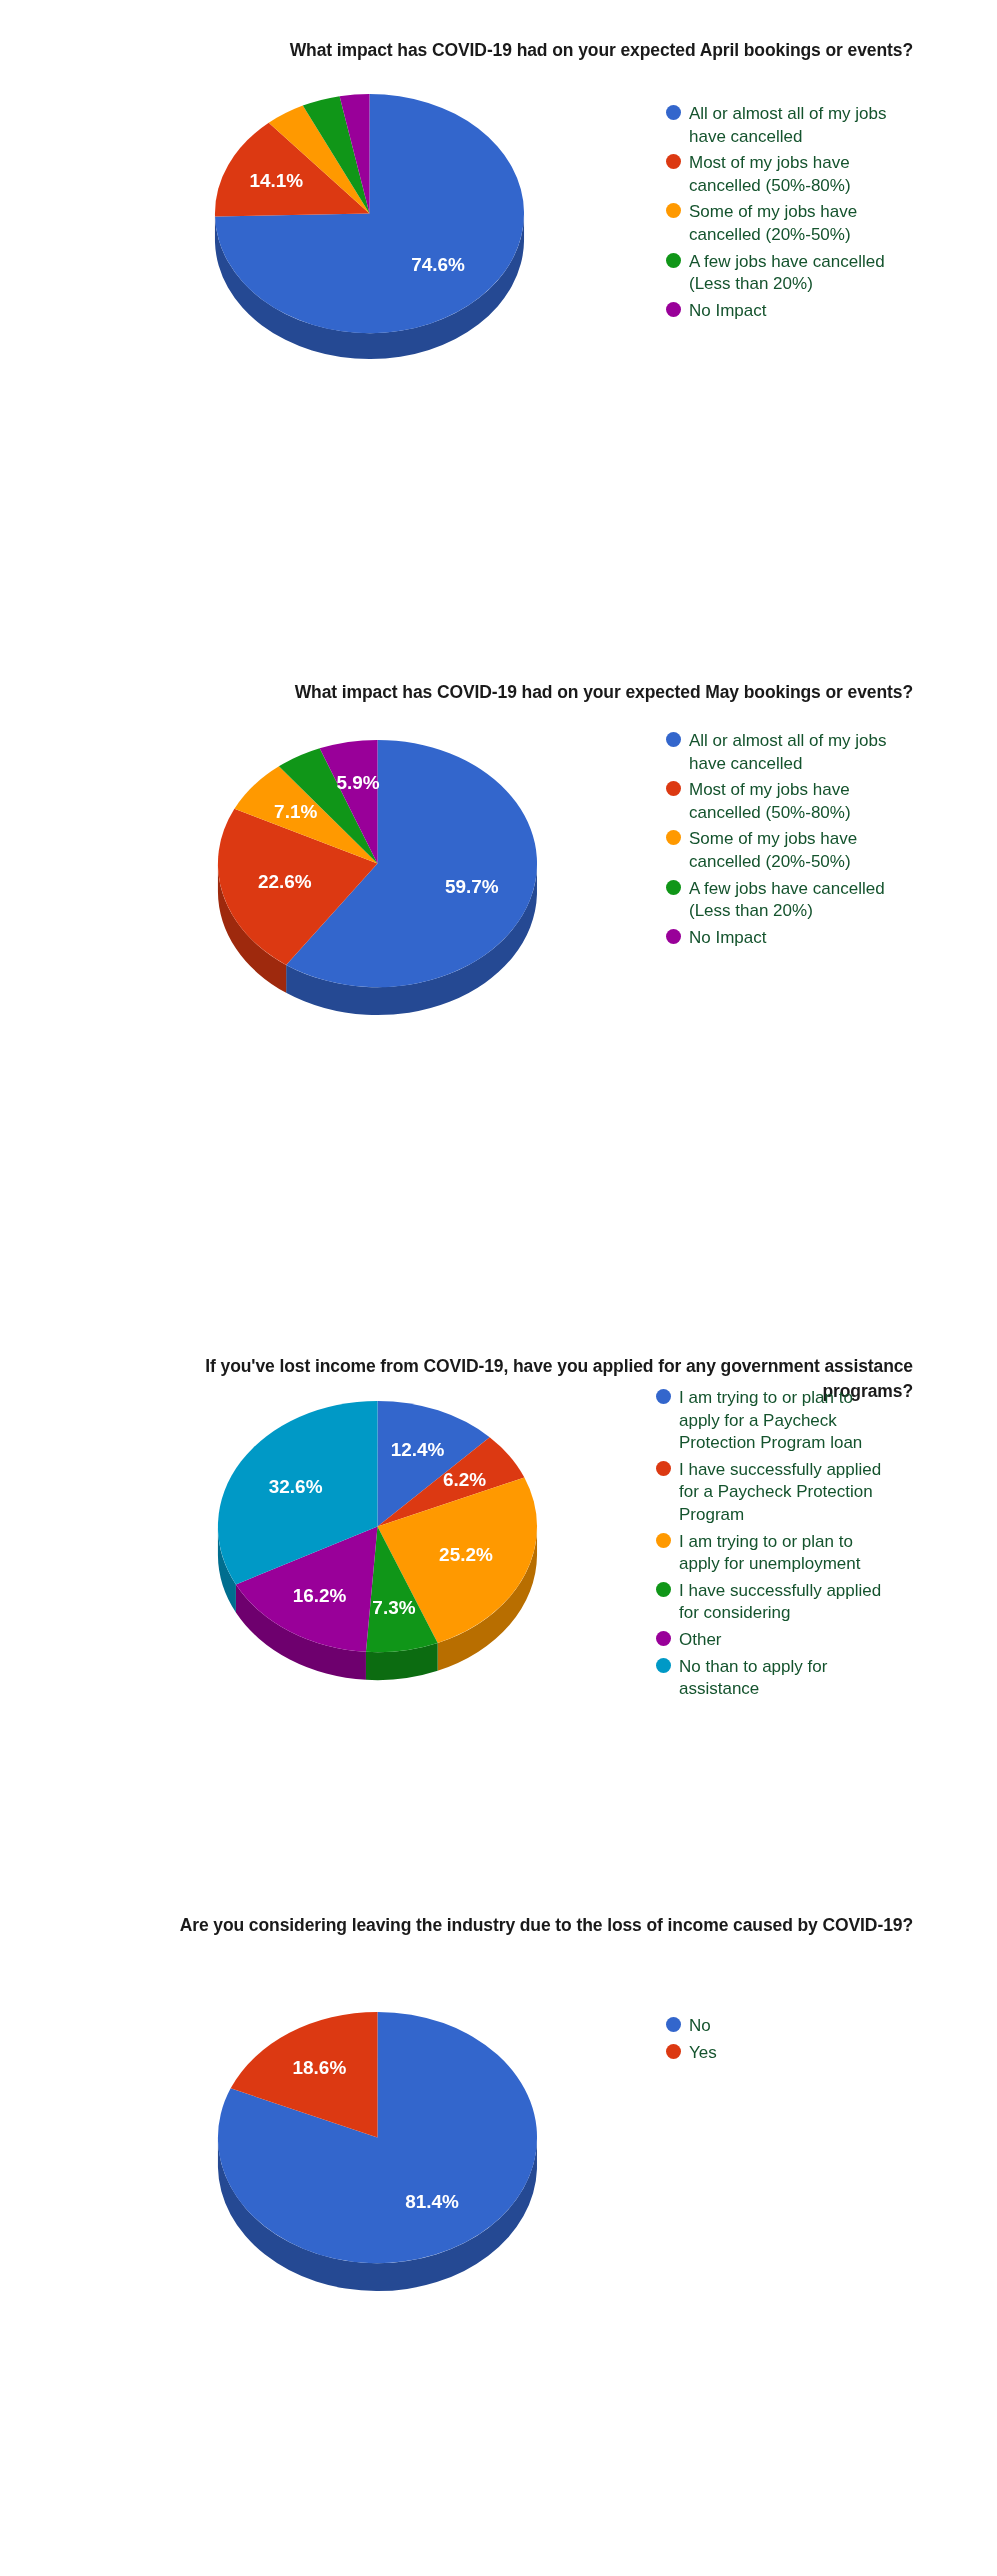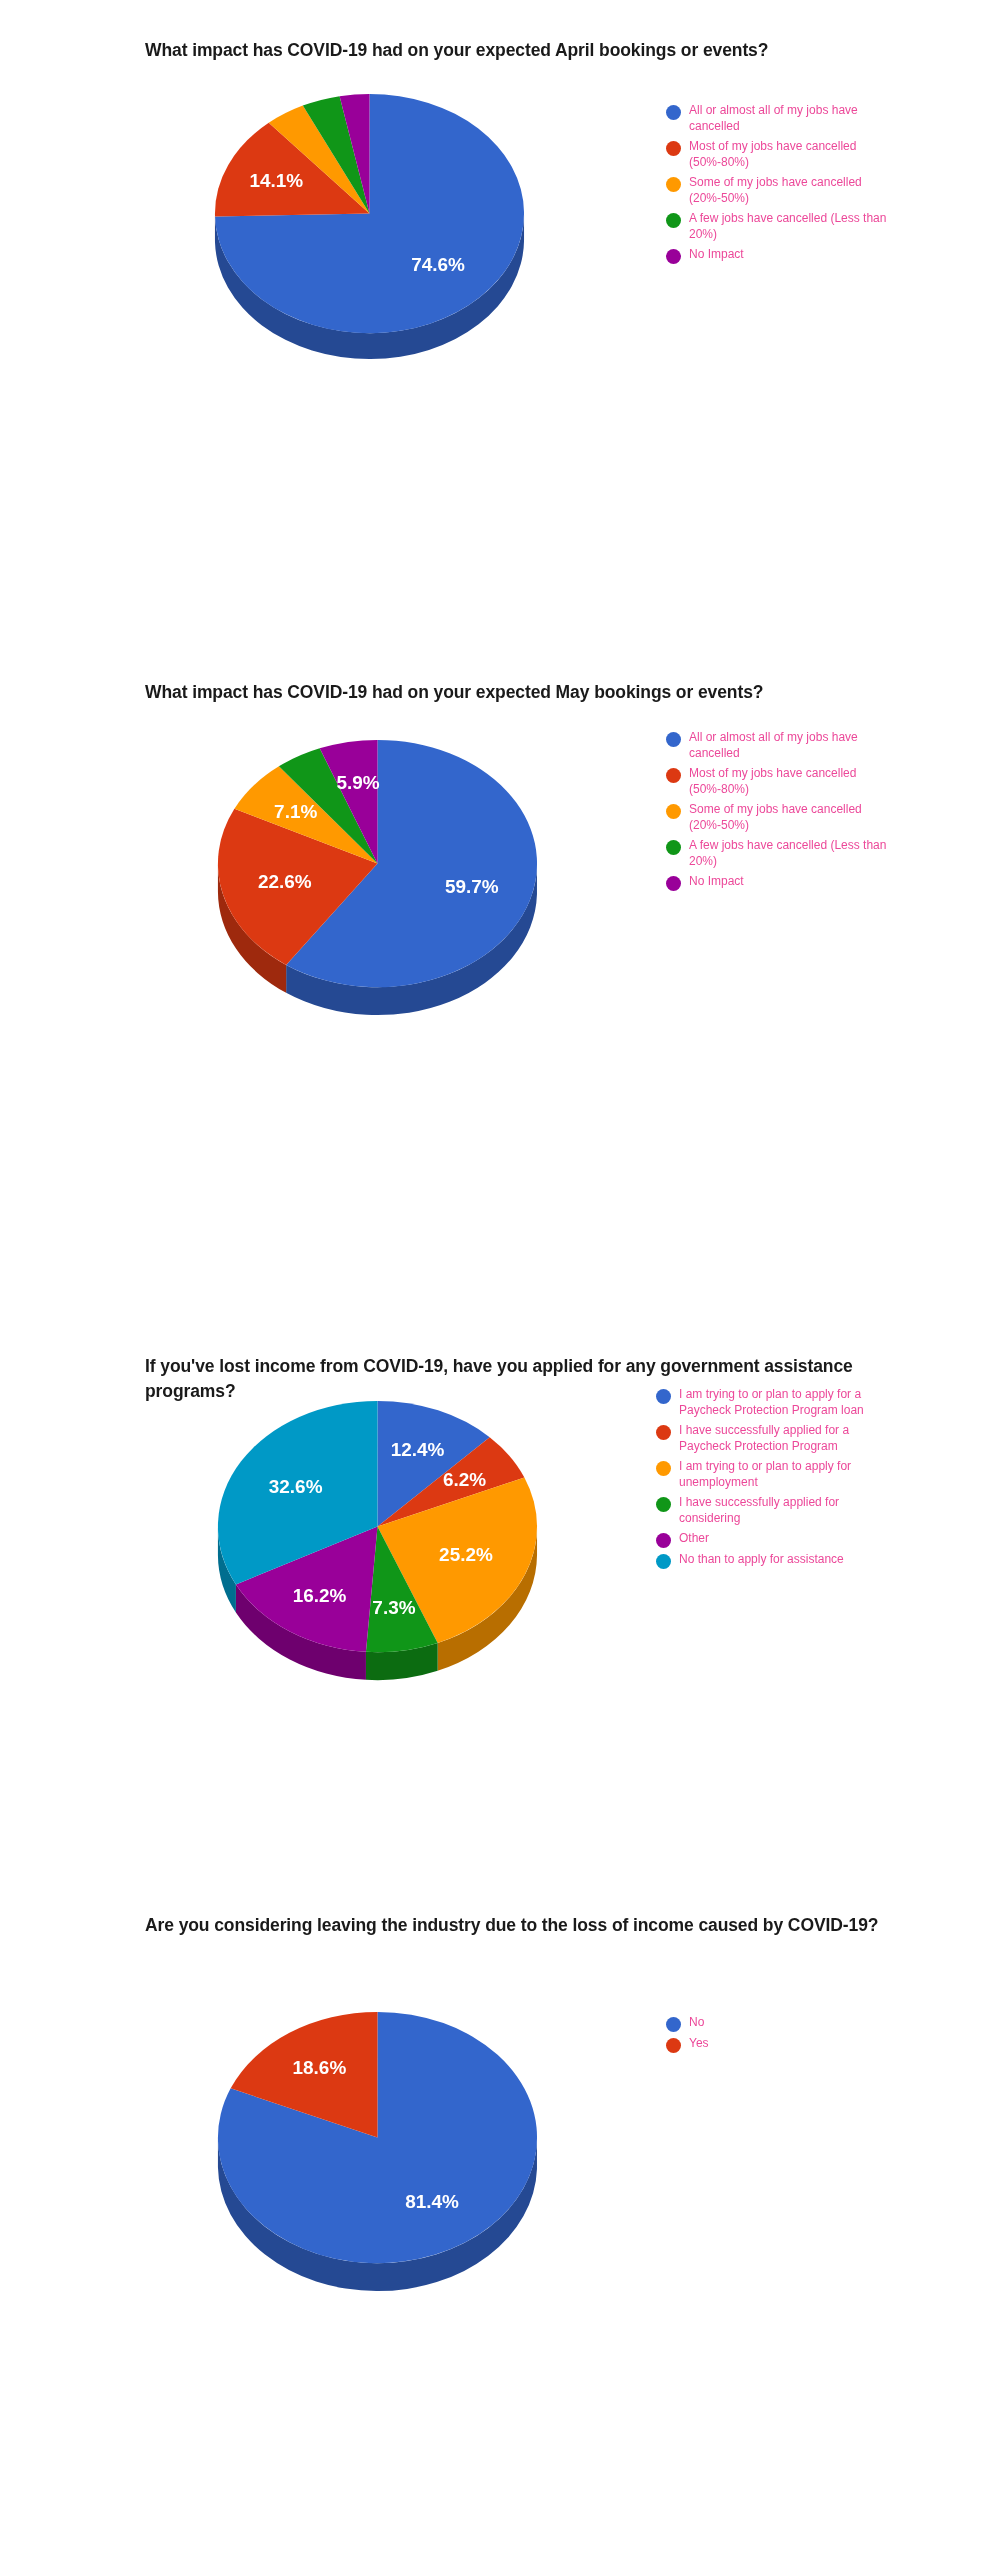--- a/index.html
+++ b/index.html
@@ -31,20 +31,21 @@
 
   .chart-title {
     position: absolute;
     left: 145px;
     width: 768px;
     font-size: 17.5px;
     font-weight: bold;
     line-height: 1.42;
     color: #1a1a1a;
     letter-spacing: -0.1px;
+    text-align: right;
   }
 
   .chart-body {
     position: absolute;
     left: 0;
     width: 998px;
   }
 
   .pie-wrap {
     position: absolute;
@@ -71,23 +72,23 @@
   }
   .legend-swatch {
     width: 15px;
     height: 15px;
     border-radius: 50%;
     flex: 0 0 15px;
     margin-top: 2px;
     margin-right: 8px;
   }
   .legend-label {
-    font-size: 12px;
+    font-size: 17px;
     line-height: 1.33;
-    color: #ec4899;
+    color: #14532d;
     max-width: 215px;
   }
 </style>
 </head>
 <body>
 
 <div class="page">
   <div id="charts-root">
       <div class="chart-block" style="top: 0px;">
         <div class="chart-title" style="top: 38px;">What impact has COVID-19 had on your expected April bookings or events?</div>

